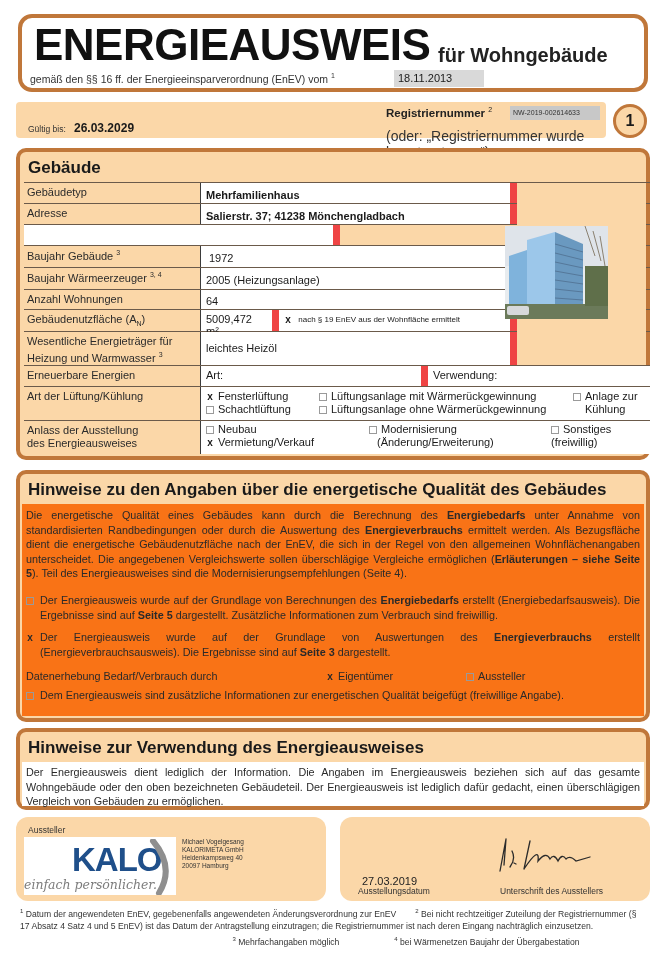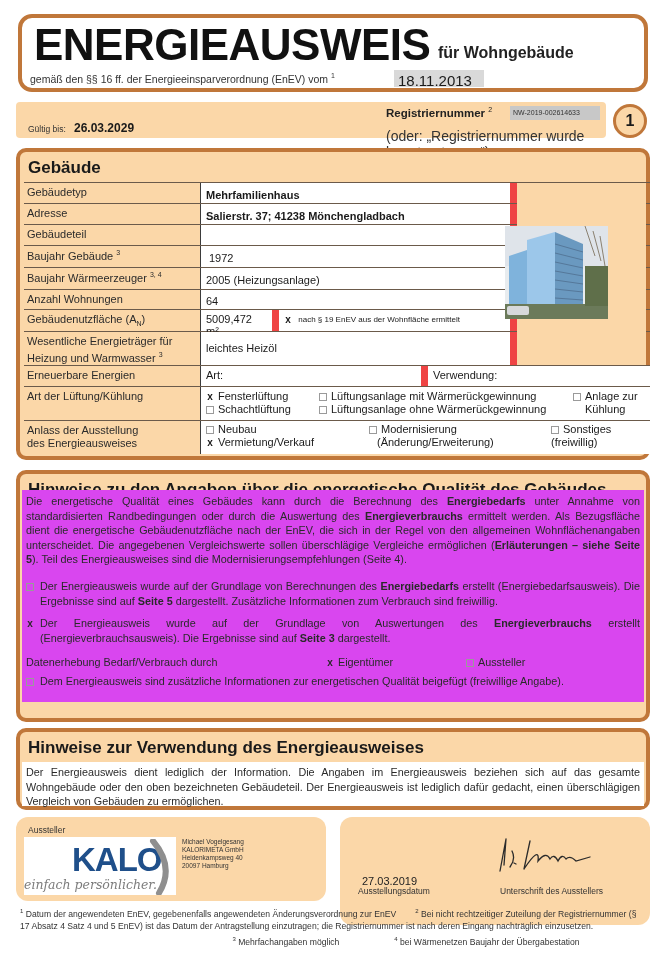--- a/index.html
+++ b/index.html
@@ -4,24 +4,24 @@
 <style>
   * { box-sizing: border-box; margin: 0; padding: 0; }
   html, body { width: 663px; height: 960px; background: #ffffff; overflow: hidden; }
   body { font-family: "Liberation Sans", sans-serif; color: #1a1a1a; position: relative; }
 
   .abs { position: absolute; }
 
   
   .title-box { left: 18px; top: 14px; width: 630px; height: 78px; border: 4px solid #c0773a; border-radius: 14px; background: #fff; }
   .title-main { left: 12px; top: 2px; font-size: 44px; font-weight: bold; letter-spacing: -0.5px; color: #111; }
-  .title-sub { left: 416px; top: 26px; font-size: 16px; font-weight: bold; color: #222; }
+  .title-sub { left: 416px; top: 26px; font-size: 20px; font-weight: bold; color: #222; }
   .title-law { left: 8px; top: 54px; font-size: 10.5px; color: #333; }
   .title-law sup, .sup { font-size: 7px; vertical-align: super; }
-  .title-date { left: 372px; top: 52px; width: 90px; height: 17px; background: #d9d9d9; font-size: 15px; padding: 2px 4px; }
+  .title-date { left: 372px; top: 52px; width: 90px; height: 17px; background: #d9d9d9; font-size: 11px; padding: 2px 4px; }
 
   
   .valid-bar { left: 16px; top: 102px; width: 590px; height: 36px; background: #fbd7a8; border-radius: 4px; }
   .valid-label { left: 12px; top: 22px; font-size: 8.5px; color: #333; }
   .valid-date { left: 58px; top: 19px; font-size: 12px; font-weight: bold; }
   .reg-label { left: 370px; top: 4px; font-size: 11.5px; font-weight: bold; color: #222; }
   .reg-number { left: 494px; top: 4px; width: 90px; height: 14px; background: #c8c8c8; font-size: 7px; padding: 3px 3px; color: #333; }
   .reg-hint { left: 370px; top: 26px; font-size: 14px; color: #333; }
   .page-circle { left: 613px; top: 104px; width: 34px; height: 34px; border: 3px solid #c0773a; border-radius: 50%; background: #fbd7a8; font-size: 16px; font-weight: bold; text-align: center; line-height: 28px; }
 
@@ -39,21 +39,21 @@
   .bold { font-weight: bold; }
   .photo-cell { left: 497px; top: 30px; width: 129px; height: 280px; background: #fbd7a8; }
   .photo { left: 505px; top: 226px; width: 103px; height: 93px; }
 
   .chk { display: inline-block; width: 8px; height: 8px; border: 1px solid #9a9a9a; margin-right: 4px; vertical-align: middle; font-size: 9px; line-height: 6px; text-align: center; }
   .chk.x { border: none; font-weight: bold; font-size: 10px; line-height: 8px; }
 
   
   .h1 { left: 16px; top: 470px; width: 634px; height: 252px; }
   .h1 .section-title { left: 8px; top: 6px; }
-  .h1-body { left: 2px; top: 16px; width: 622px; height: 212px; background: #d946ef; padding: 4px 4px; font-size: 10.8px; line-height: 14.6px; color: #2a2a2a; }
+  .h1-body { left: 2px; top: 30px; width: 622px; height: 212px; background: #f97316; padding: 4px 4px; font-size: 10.8px; line-height: 14.6px; color: #2a2a2a; }
   .justify { text-align: justify; }
   .opt { display: flex; margin-top: 8px; }
   .opt .mark { width: 14px; flex: none; }
   .opt p { flex: 1; }
   .erhebung { display: flex; margin-top: 10px; }
 
   
   .h2 { left: 16px; top: 728px; width: 634px; height: 82px; }
   .h2 .section-title { left: 8px; top: 6px; }
   .h2-body { left: 2px; top: 30px; width: 622px; height: 44px; background: #fff; padding: 3px 4px; font-size: 10.8px; line-height: 14.5px; color: #2a2a2a; }
@@ -61,21 +61,21 @@
   
   .card { background: #fbd7a8; border-radius: 12px; }
   .aussteller { left: 16px; top: 817px; width: 310px; height: 84px; }
   .aus-label { left: 12px; top: 8px; font-size: 8.5px; color: #333; }
   .logo { left: 8px; top: 20px; width: 152px; height: 58px; background: #fff; }
   .logo-kalo { left: 48px; top: 4px; font-size: 33px; font-weight: bold; color: #1f4f8a; letter-spacing: -1px; }
   .logo-slogan { left: 0px; top: 40px; font-size: 12.5px; font-style: italic; color: #7c7c7c; font-family: "DejaVu Serif", serif; }
   .logo-arc { left: 125px; top: 2px; width: 28px; height: 56px; }
   .aus-addr { left: 166px; top: 21px; font-size: 6.5px; line-height: 8px; color: #333; }
 
-  .signcard { left: 340px; top: 817px; width: 310px; height: 108px; }
+  .signcard { left: 340px; top: 817px; width: 310px; height: 84px; }
   .sign-date { left: 22px; top: 58px; font-size: 11px; color: #222; }
   .sign-date-label { left: 18px; top: 69px; font-size: 8.5px; color: #333; }
   .sign-label { left: 160px; top: 69px; font-size: 8.5px; color: #333; }
   .signature { left: 150px; top: 14px; width: 110px; height: 46px; }
 
   .footnotes { left: 20px; top: 905px; width: 620px; font-size: 8.6px; line-height: 12.6px; color: #333; }
   .footnotes .sup { font-size: 6px; }
 </style>
 </head>
 <body>
@@ -108,21 +108,20 @@
   <div class="abs gbt" style="width:626px;">
     <div class="row" style="height:21px;">
       <div class="lbl">Gebäudetyp</div>
       <div class="val bold" style="width:316px;padding-top:6px;">Mehrfamilienhaus</div>
     </div>
     <div class="row" style="height:21px;">
       <div class="lbl">Adresse</div>
       <div class="val bold" style="width:316px;padding-top:6px;">Salierstr. 37; 41238 Mönchengladbach</div>
     </div>
     <div class="row" style="height:21px;">
-      <div class="lbl">Gebäudeteil</div>
       <div class="val" style="width:316px;"></div>
     </div>
     <div class="row" style="height:22px;">
       <div class="lbl"><span>Baujahr Gebäude</span> <span class="sup">3</span></div>
       <div class="val" style="width:316px;padding-top:6px;padding-left:8px;">1972</div>
     </div>
     <div class="row" style="height:22px;">
       <div class="lbl"><span>Baujahr Wärmeerzeuger</span> <span class="sup">3, 4</span></div>
       <div class="val" style="width:316px;padding-top:6px;">2005 (Heizungsanlage)</div>
     </div>

